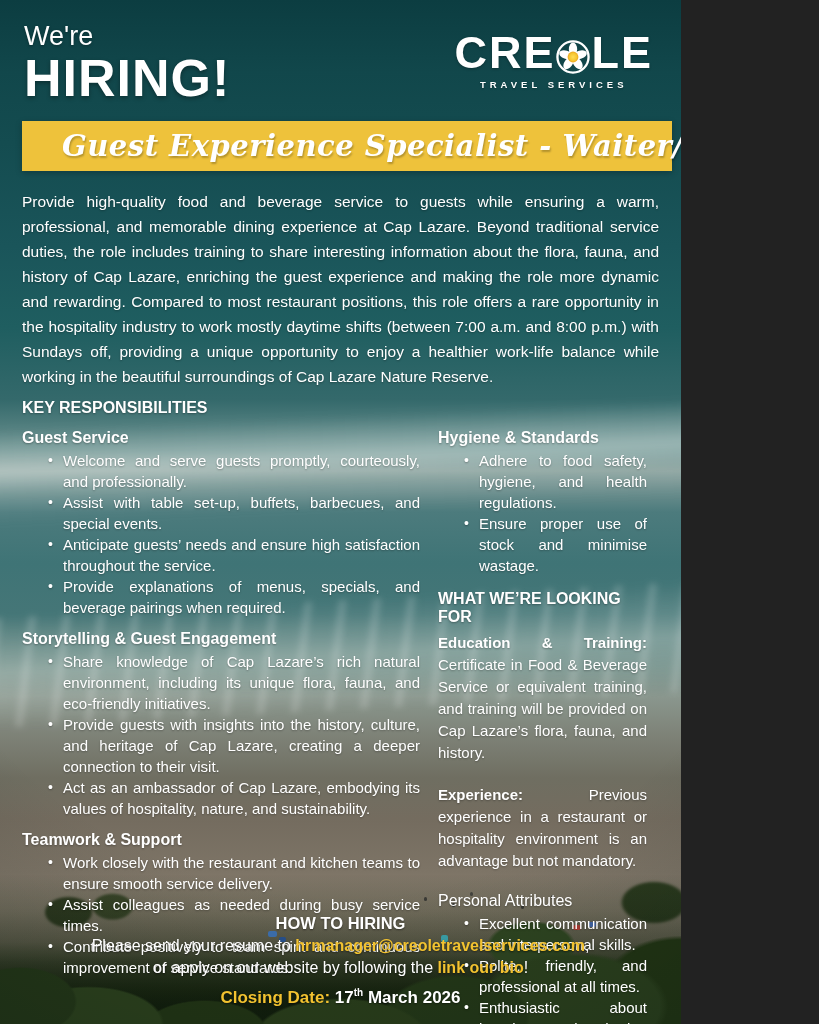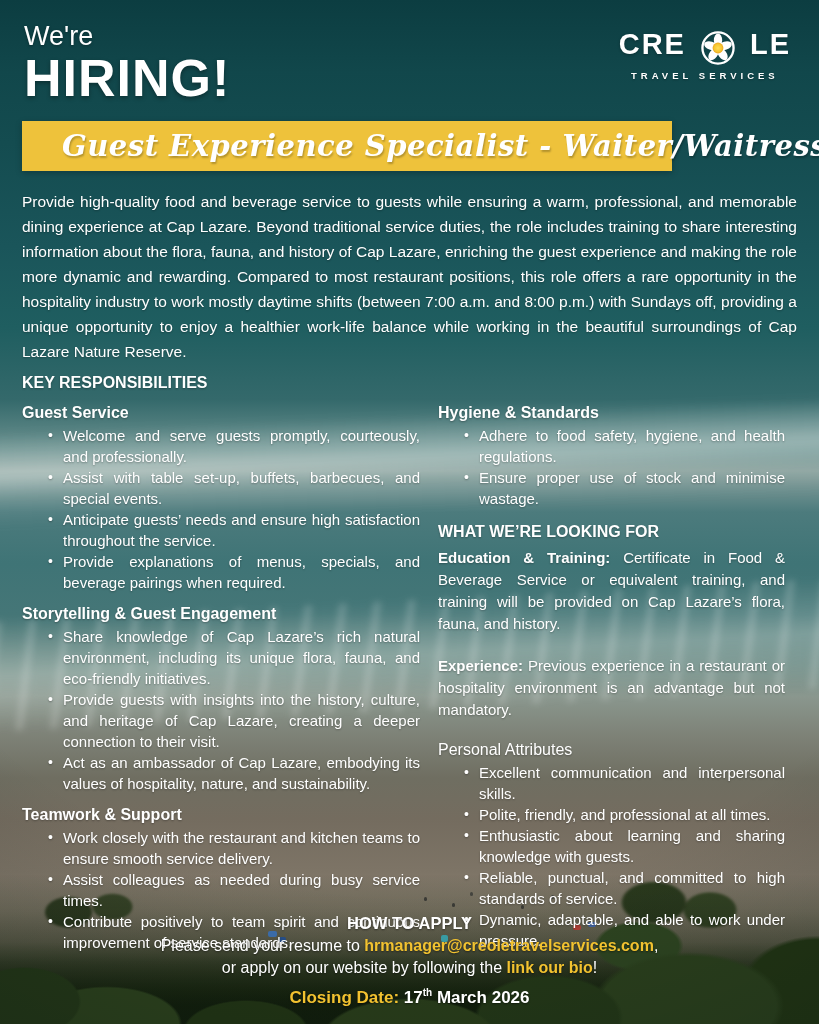--- a/index.html
+++ b/index.html
@@ -1,18 +1,18 @@
 <!DOCTYPE html>
 <html><head>
 <meta charset="utf-8">
 <style>
   html,body{margin:0;padding:0;background:#222;}
   .flyer{
     position:relative;
-    width:819px;height:1024px;
+    width:681px;height:1024px;
     overflow:hidden;
     font-family:"Liberation Sans",sans-serif;
     color:#ffffff;
     background:linear-gradient(180deg,
       #0c3d41 0%,
       #11474b 7%,
       #144c50 14%,
       #1a555a 24%,
       #1f5e60 32%,
       #34696b 39%,
@@ -64,21 +64,21 @@
     filter:blur(1px);}
   .vignette{position:absolute;inset:0;pointer-events:none;
     background:radial-gradient(130% 95% at 50% 35%, transparent 55%, rgba(0,18,20,0.35) 100%);}
   .dot{position:absolute;border-radius:2px;}
 
   .content{position:relative;z-index:2;}
   .top-header{display:flex;justify-content:space-between;align-items:flex-start;padding:22px 24px 0 24px;}
   .were{font-size:27px;font-weight:500;line-height:1.1;text-shadow:0 1px 3px rgba(0,0,0,0.35);}
   .hiring{font-size:52px;font-weight:800;line-height:1.02;letter-spacing:1px;text-shadow:0 2px 4px rgba(0,0,0,0.35);}
   .logo{display:flex;flex-direction:column;align-items:center;margin-top:8px;margin-right:4px;}
-  .logo-row{display:flex;align-items:flex-start;gap:14px;font-weight:800;font-size:29px;letter-spacing:2px;line-height:1;text-shadow:0 1px 3px rgba(0,0,0,0.3);}
+  .logo-row{display:flex;align-items:flex-end;gap:0;font-weight:800;font-size:45px;letter-spacing:2px;line-height:1;text-shadow:0 1px 3px rgba(0,0,0,0.3);}
   .logo-sub{font-size:9.5px;font-weight:700;letter-spacing:4px;margin-top:4px;text-shadow:0 1px 2px rgba(0,0,0,0.3);}
   .banner{margin:16px 0 0 22px;width:650px;height:50px;background:#EEC23B;display:flex;align-items:center;box-shadow:0 2px 6px rgba(0,0,0,0.25);}
   .banner-text{font-family:"DejaVu Serif",serif;font-style:italic;font-weight:600;font-size:29px;color:#ffffff;
     padding-left:40px;white-space:nowrap;letter-spacing:0.5px;text-shadow:1px 2px 2px rgba(0,0,0,0.25);}
   .intro{margin:18px 22px 0 22px;font-size:15.5px;line-height:25px;text-align:justify;text-shadow:0 1px 2px rgba(0,0,0,0.3);}
   .key-title{margin:10px 22px 0 22px;font-size:16px;font-weight:700;text-shadow:0 1px 2px rgba(0,0,0,0.3);}
   .columns{display:flex;gap:18px;padding:4px 34px 0 22px;}
   .col-left{width:398px;flex:none;}
   .col-right{flex:1;min-width:0;}
   .sec-title{font-size:16px;font-weight:700;margin:8px 0 2px 0;text-shadow:0 1px 2px rgba(0,0,0,0.3);}
@@ -218,21 +218,21 @@
               <li>Enthusiastic about learning and sharing knowledge with guests.</li>
               <li>Reliable, punctual, and committed to high standards of service.</li>
               <li>Dynamic, adaptable, and able to work under pressure.</li>
             </ul>
         </div>
       </div>
     </div>
   </div>
 
   <div class="footer">
-    <div class="footer-title">HOW TO APPLY</div>
+    <div class="footer-title">HOW TO HIRING</div>
     <div class="footer-line">
       <span>Please send your resume to </span><a class="gold">hrmanager@creoletravelservices.com</a><span>,</span>
     </div>
     <div class="footer-line">
       <span>or apply on our website by following the </span><a class="gold">link our bio</a><span>!</span>
     </div>
     <div class="closing">
       <span class="gold">Closing Date:</span>
       <span><span>17</span><sup>th</sup> <span>March 2026</span></span>
     </div>

